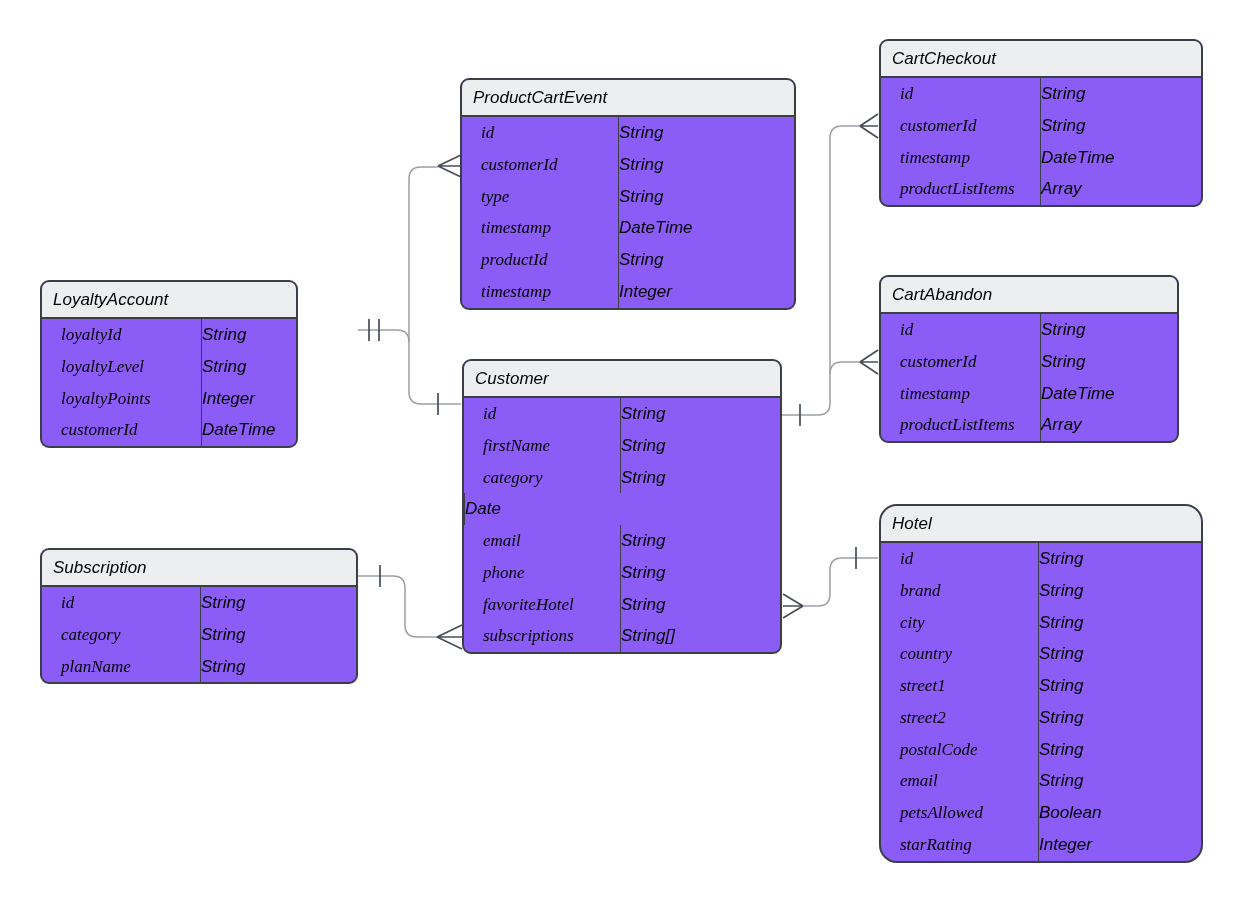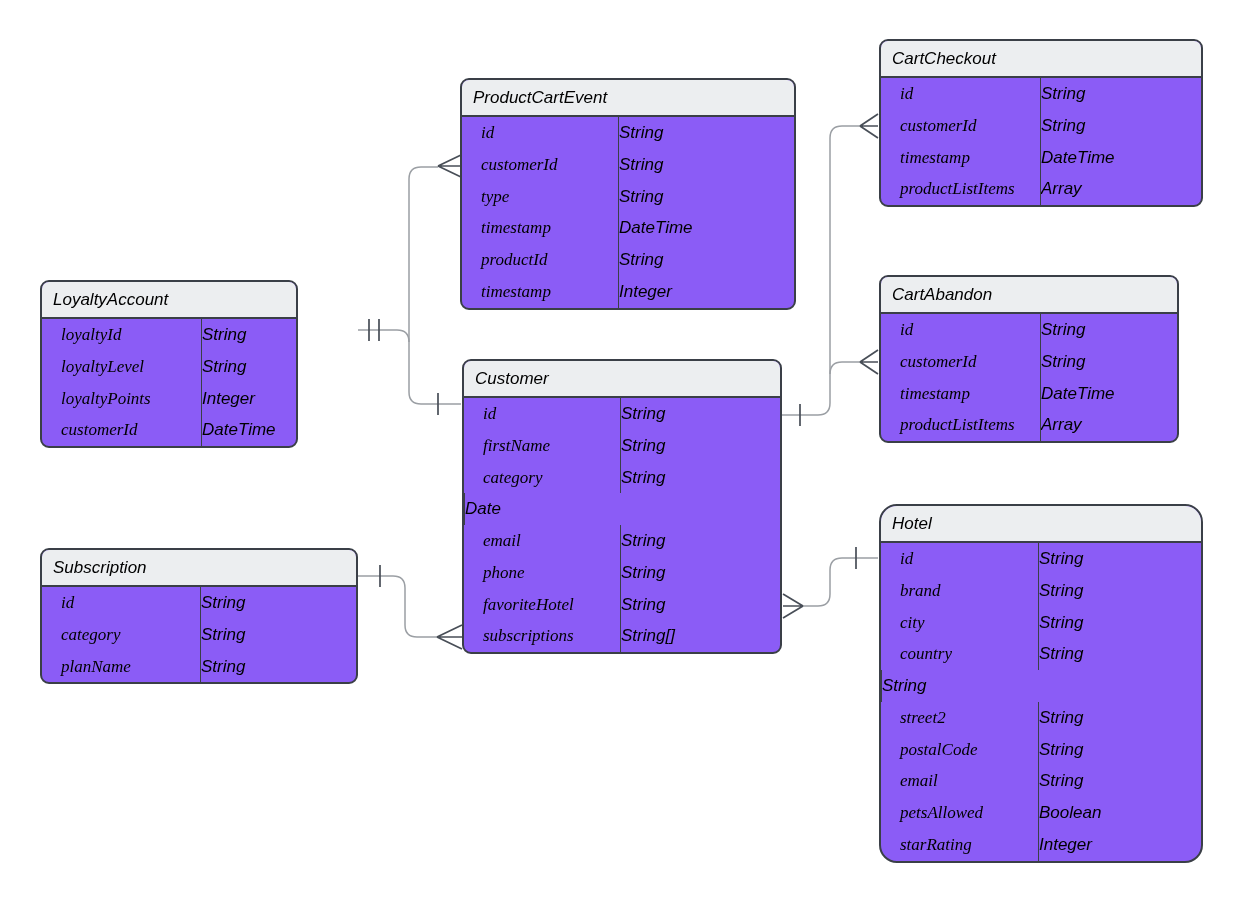--- a/index.html
+++ b/index.html
@@ -249,20 +249,21 @@
         </div>
         <div class="attr-row">
           <span class="attr-name" style="width:157px">city</span>
           <span class="attr-type">String</span>
         </div>
         <div class="attr-row">
           <span class="attr-name" style="width:157px">country</span>
           <span class="attr-type">String</span>
         </div>
         <div class="attr-row">
+          <span class="attr-name" style="width:157px">street1</span>
           <span class="attr-type">String</span>
         </div>
         <div class="attr-row">
           <span class="attr-name" style="width:157px">street2</span>
           <span class="attr-type">String</span>
         </div>
         <div class="attr-row">
           <span class="attr-name" style="width:157px">postalCode</span>
           <span class="attr-type">String</span>
         </div>

